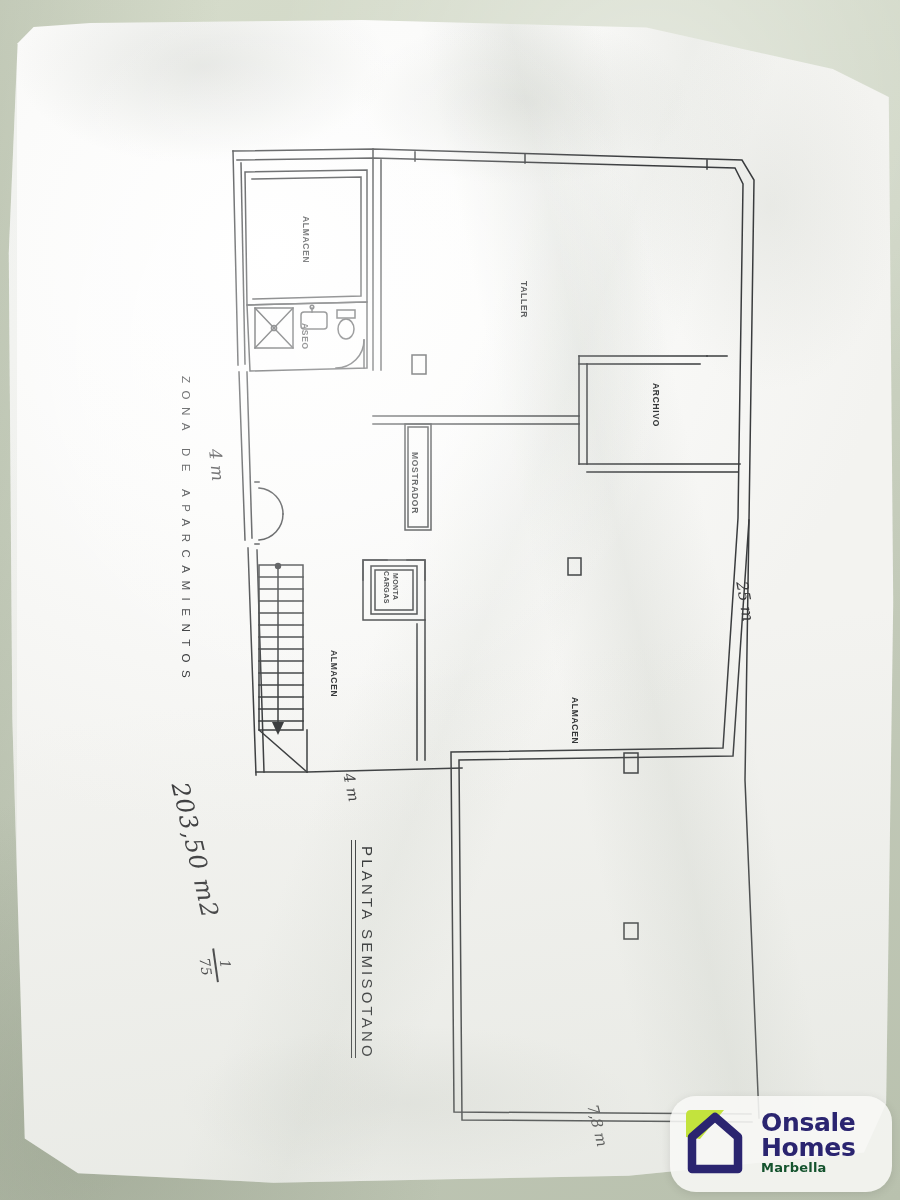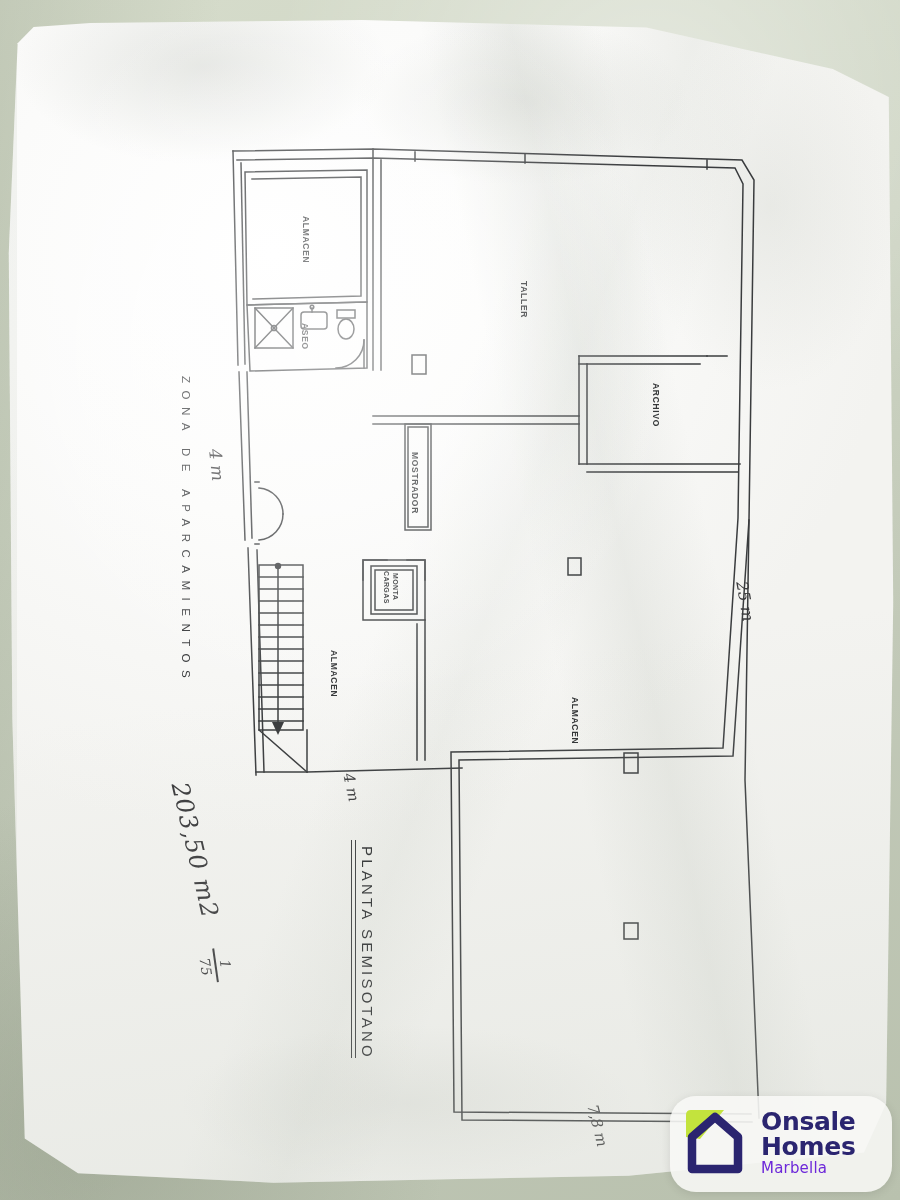--- a/index.html
+++ b/index.html
@@ -109,21 +109,21 @@
     box-shadow:0 2px 10px rgba(0,0,0,.10);
   }
   #logo .mark{position:relative;width:74px;height:74px;flex:0 0 74px;}
   #logo .mark svg{position:absolute;left:0;top:0;}
   #logo .wordmark{display:flex;flex-direction:column;justify-content:center;}
   #logo .w1,#logo .w2{
     color:#2b2570;font-weight:700;font-size:25px;line-height:.98;
     font-family:"DejaVu Sans", sans-serif;letter-spacing:-.3px;
   }
   #logo .w3{
-    color:#6d28d9;font-weight:400;font-size:15px;line-height:1.25;
+    color:#14532d;font-weight:700;font-size:13px;line-height:1.25;
     font-family:"DejaVu Sans", sans-serif;letter-spacing:.2px;
   }
   
   #logo{filter:blur(.35px);}
 </style>
 </head>
 <body>
 
 <div id="photo"></div>
 

